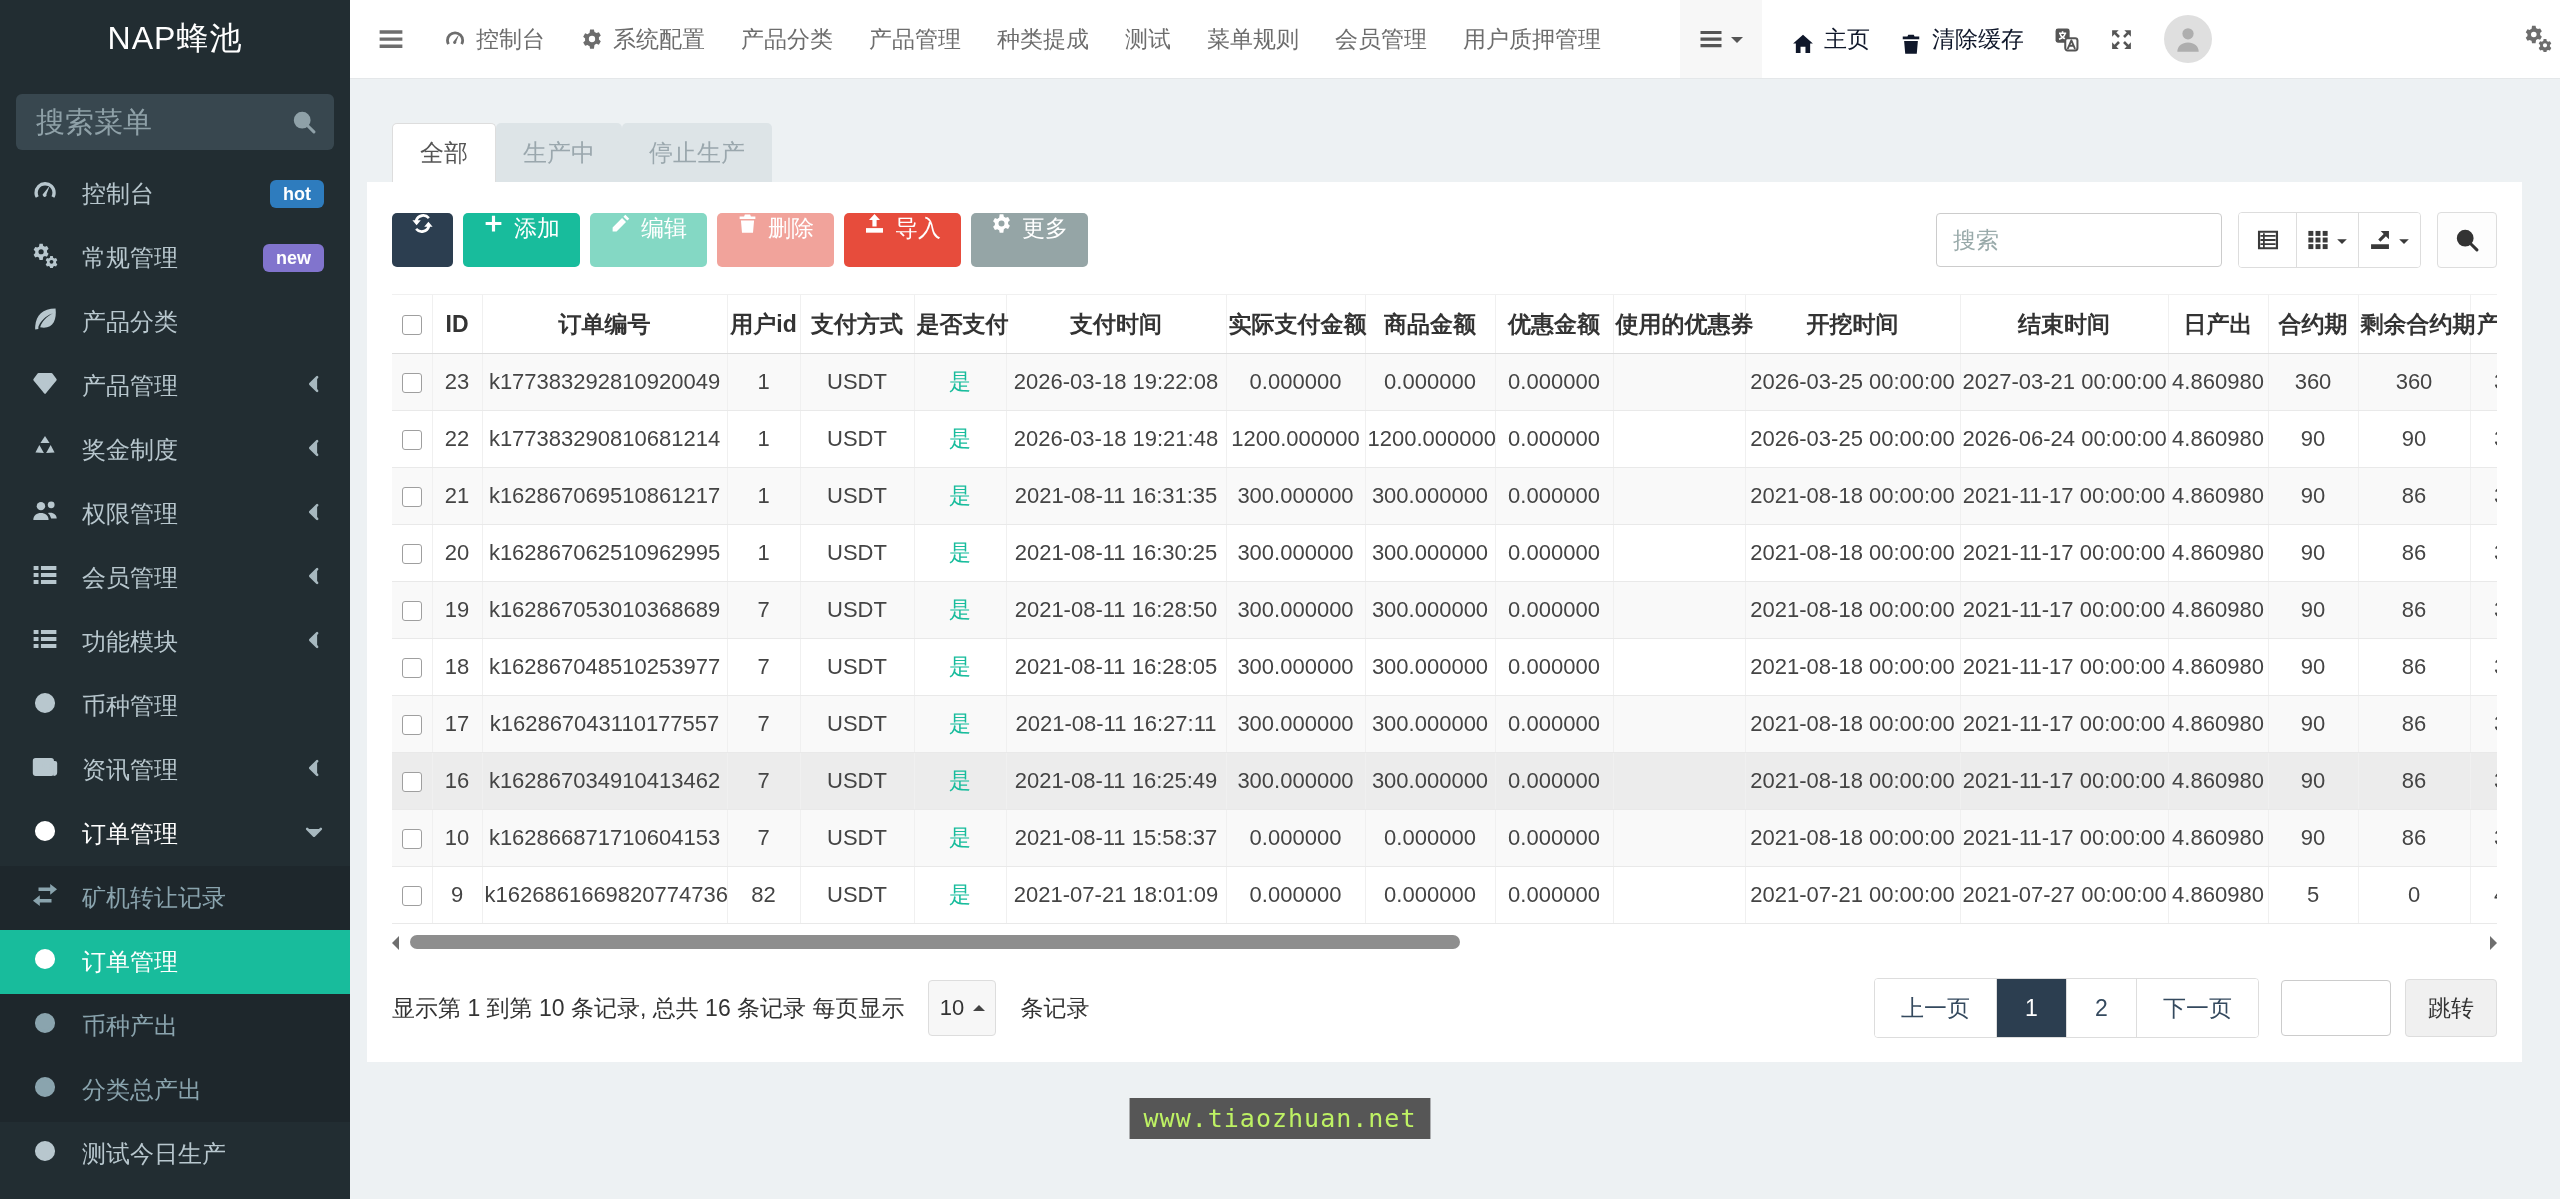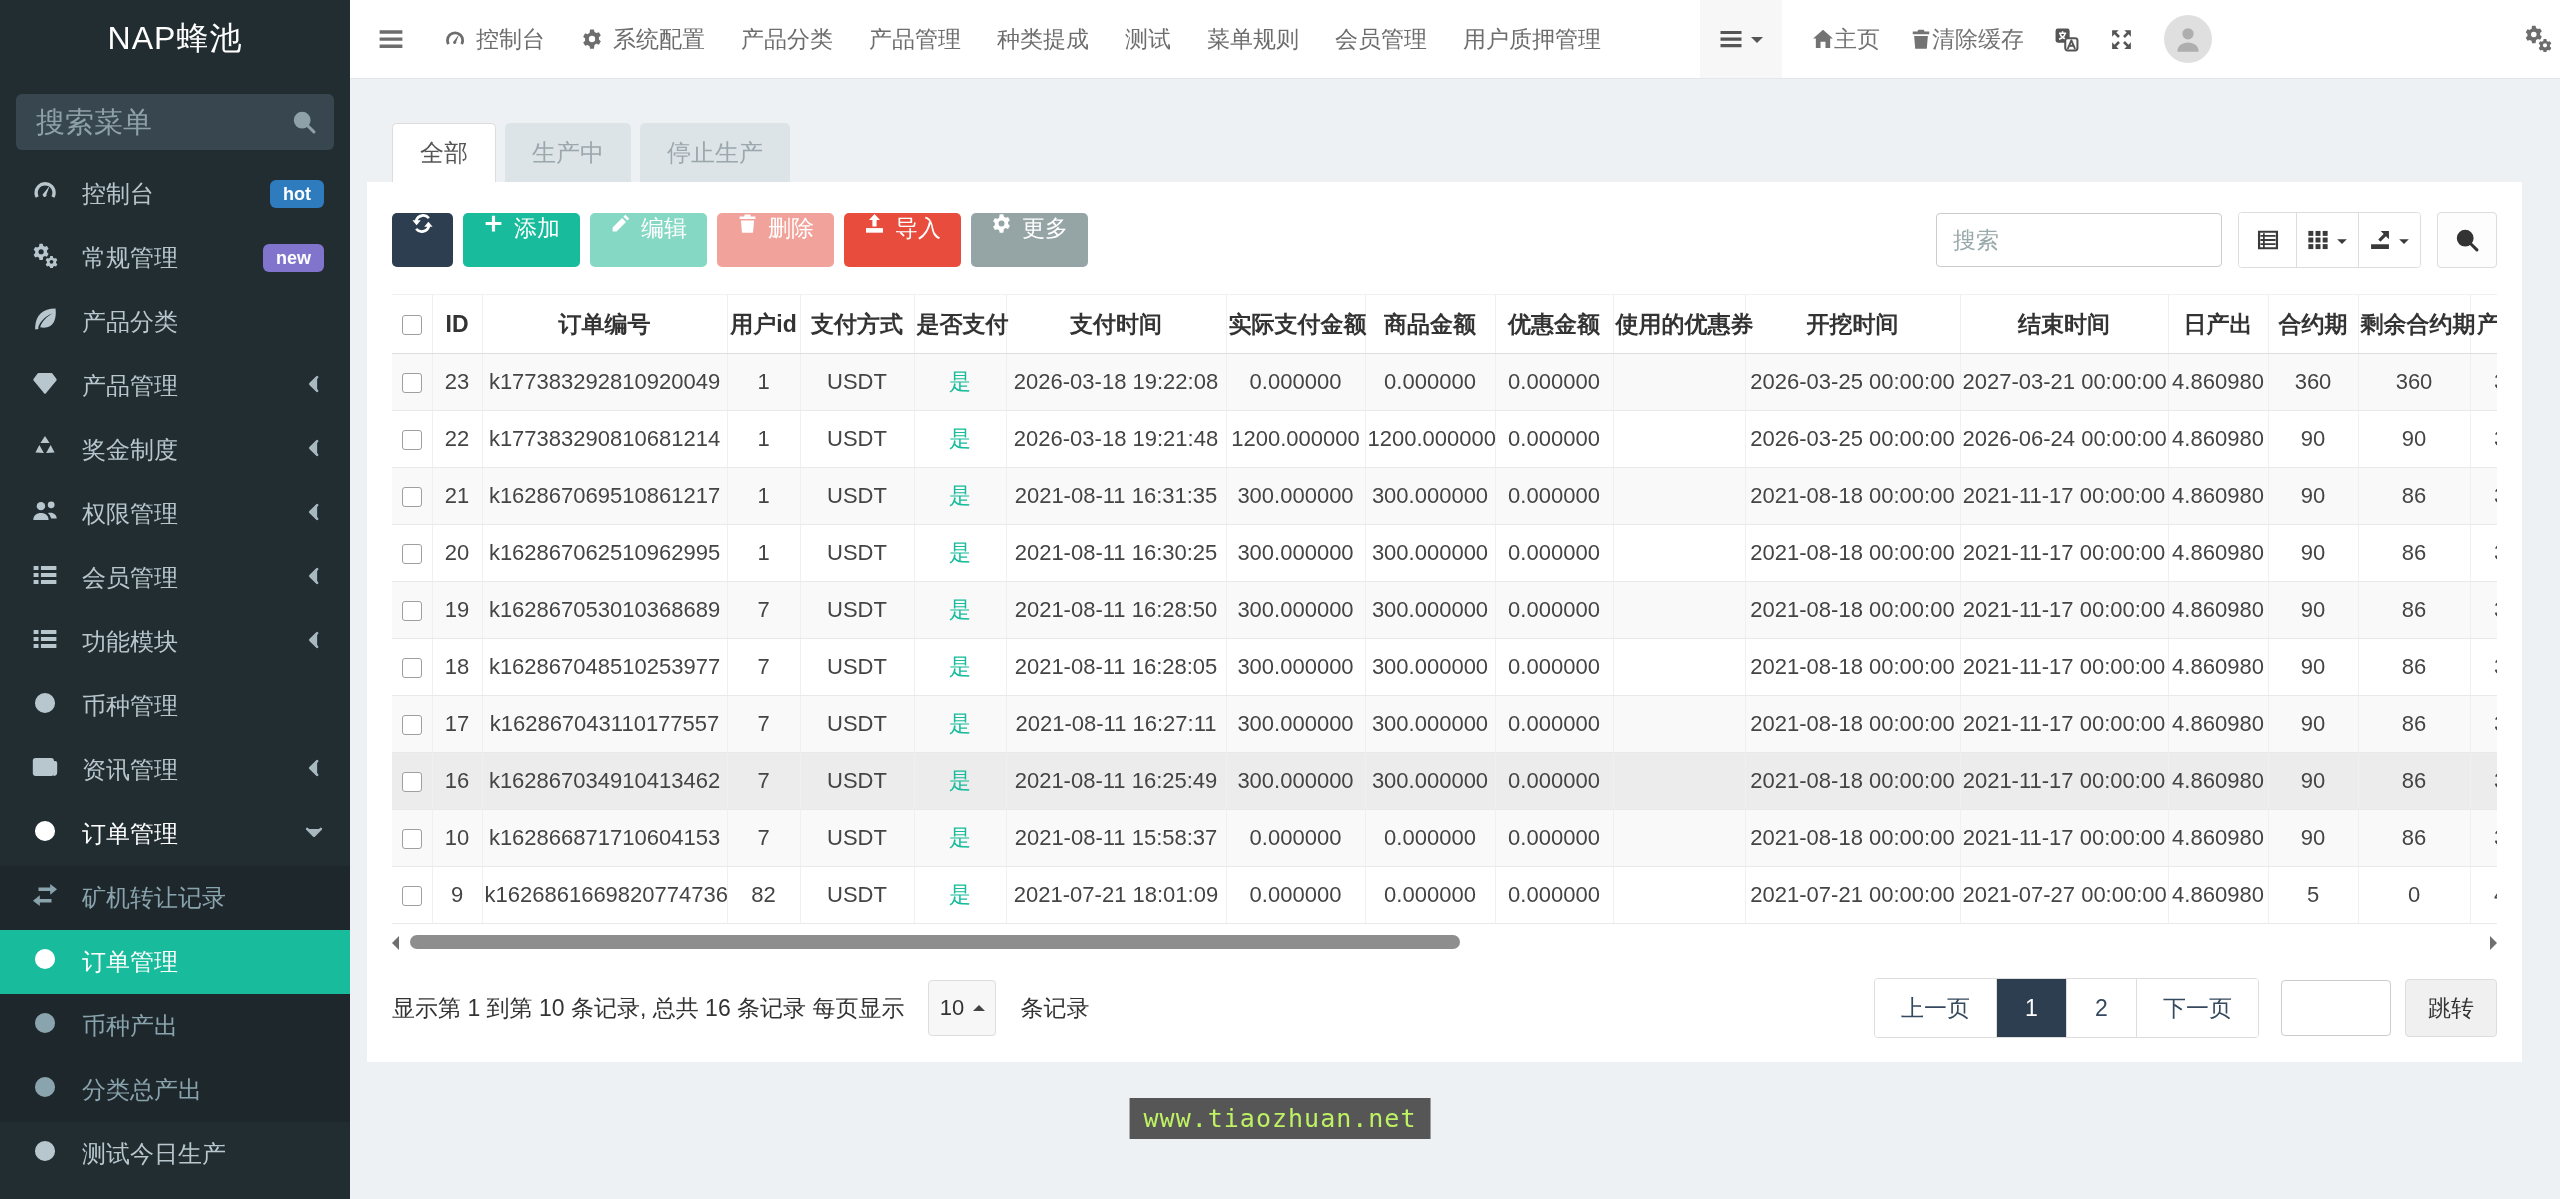--- a/index.html
+++ b/index.html
@@ -32,30 +32,30 @@
       padding-left:28px;position:relative;flex-shrink:0}
   .hamburger{font-size:26px;color:#6d6d6d;cursor:pointer}
   .topnav{display:flex;align-items:center;margin-left:40px;gap:36px}
   .nav-tab{display:flex;align-items:center;gap:10px;color:#6d6d6d;font-size:23px;cursor:pointer;white-space:nowrap}
   .nav-tab .icon{font-size:22px}
   .nav-right{margin-left:auto;display:flex;align-items:center;height:100%;padding-right:348px}
   .nav-drop{width:82px;height:100%;background:#f7f7f7;display:flex;align-items:center;justify-content:center;gap:8px;
       color:#555;font-size:24px;cursor:pointer}
   .caret-down{width:0;height:0;border:6px solid transparent;border-top-color:#555;margin-top:7px}
   .caret-up{width:0;height:0;border:6px solid transparent;border-bottom-color:#444;margin-bottom:7px}
-  .nav-link{display:flex;align-items:center;color:#737373;font-size:23px;margin-left:30px;cursor:pointer;white-space:nowrap}
+  .nav-link{display:flex;align-items:flex-end;gap:10px;color:#0f172a;font-size:23px;margin-left:30px;cursor:pointer;white-space:nowrap}
   .nav-link .icon{font-size:22px}
   .nav-ibtn{margin-left:30px;color:#555;font-size:25px;cursor:pointer}
   .avatar{margin-left:30px;width:48px;height:48px;border-radius:50%;background:#dfdfdf;color:#aeaeae;
       display:flex;align-items:center;justify-content:center;font-size:30px;cursor:pointer;overflow:hidden}
   .cogs{position:absolute;right:8px;top:24px;color:#6d6d6d;font-size:28px;cursor:pointer}
 
   
   .content{flex:1;padding:44px 38px 0 17px;position:relative}
-  .tabstrip{display:flex;gap:9px;padding-left:25px;height:59px}
+  .tabstrip{display:flex;padding-left:25px;height:59px}
   .ctab{padding:0 27px;display:flex;align-items:center;font-size:24px;border-radius:5px 5px 0 0;cursor:pointer}
   .ctab.active{background:#fff;color:#555;border:1px solid #ddd;border-bottom:none}
   .ctab.inactive{background:#dde4e7;color:#9aa7ad}
   .panel{background:#fff;padding:30px 25px 24px;min-height:700px}
 
   
   .toolbar{display:flex;align-items:center;margin-bottom:26px}
   .tbtn{height:54px;border:none;border-radius:5px;color:#fff;font-size:23px;display:inline-flex;align-items:flex-start;
       gap:10px;padding:0 20px;margin-right:10px;cursor:pointer;font-family:inherit}
   .tbtn .icon{font-size:21px}

